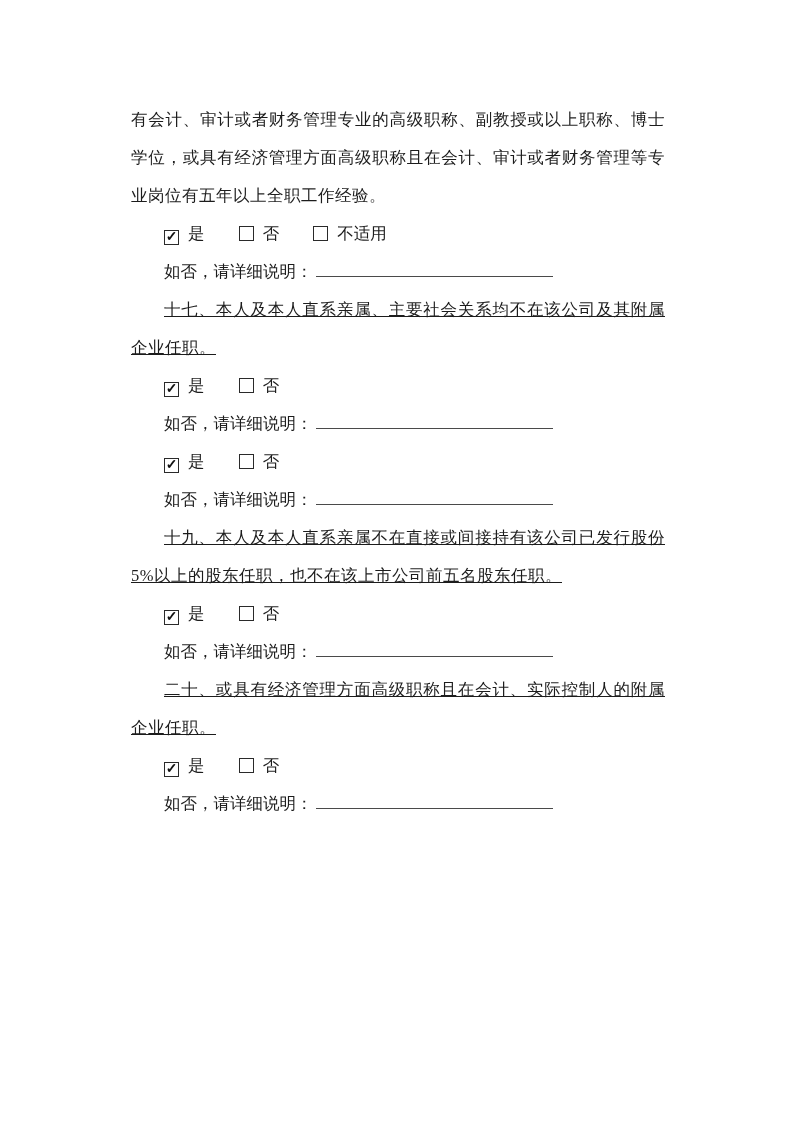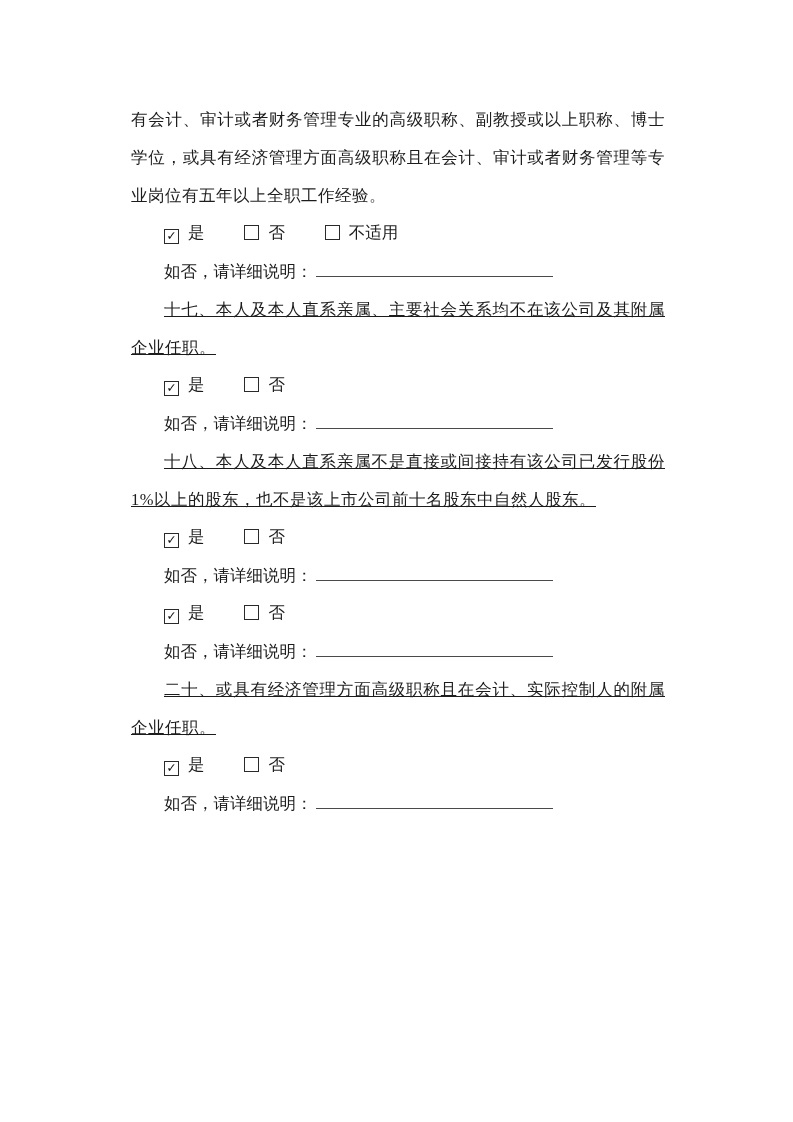--- a/index.html
+++ b/index.html
@@ -21,21 +21,20 @@
     text-align: justify;
     text-justify: inter-ideograph;
     letter-spacing: 0.5px;
   }
   .para.indent { text-indent: 2em; text-decoration: underline; }
   .opt-row {
     line-height: 38px;
     height: 38px;
     padding-left: 2em;
     white-space: nowrap;
-    font-family: Liberation Mono, monospace;
   }
   .opt {
     display: inline-block;
     margin-right: 30px;
     cursor: default;
   }
   .cb {
     display: inline-block;
     width: 15px;
     height: 15px;
@@ -86,31 +85,31 @@
     <div class="opt-row">
       <span class="opt"><span class="cb checked">✓</span><span>是</span></span>
       <span class="opt"><span class="cb"></span><span>否</span></span>
     </div>
     <div class="detail-row">
       <span>如否，请详细说明：</span><span class="blank"></span>
     </div>
   </div>
 
   <div>
-    <p class="para indent">十八、本人及本人直系亲属不是直接或间接持有该公司已发行股份 1%以上的股东，也不是该上市公司前十名股东中自然人股东。</p>
     <div class="opt-row">
       <span class="opt"><span class="cb checked">✓</span><span>是</span></span>
       <span class="opt"><span class="cb"></span><span>否</span></span>
     </div>
     <div class="detail-row">
       <span>如否，请详细说明：</span><span class="blank"></span>
     </div>
   </div>
 
   <div>
+    <p class="para indent">十九、本人及本人直系亲属不在直接或间接持有该公司已发行股份 5%以上的股东任职，也不在该上市公司前五名股东任职。</p>
     <div class="opt-row">
       <span class="opt"><span class="cb checked">✓</span><span>是</span></span>
       <span class="opt"><span class="cb"></span><span>否</span></span>
     </div>
     <div class="detail-row">
       <span>如否，请详细说明：</span><span class="blank"></span>
     </div>
   </div>
 
   <div>

